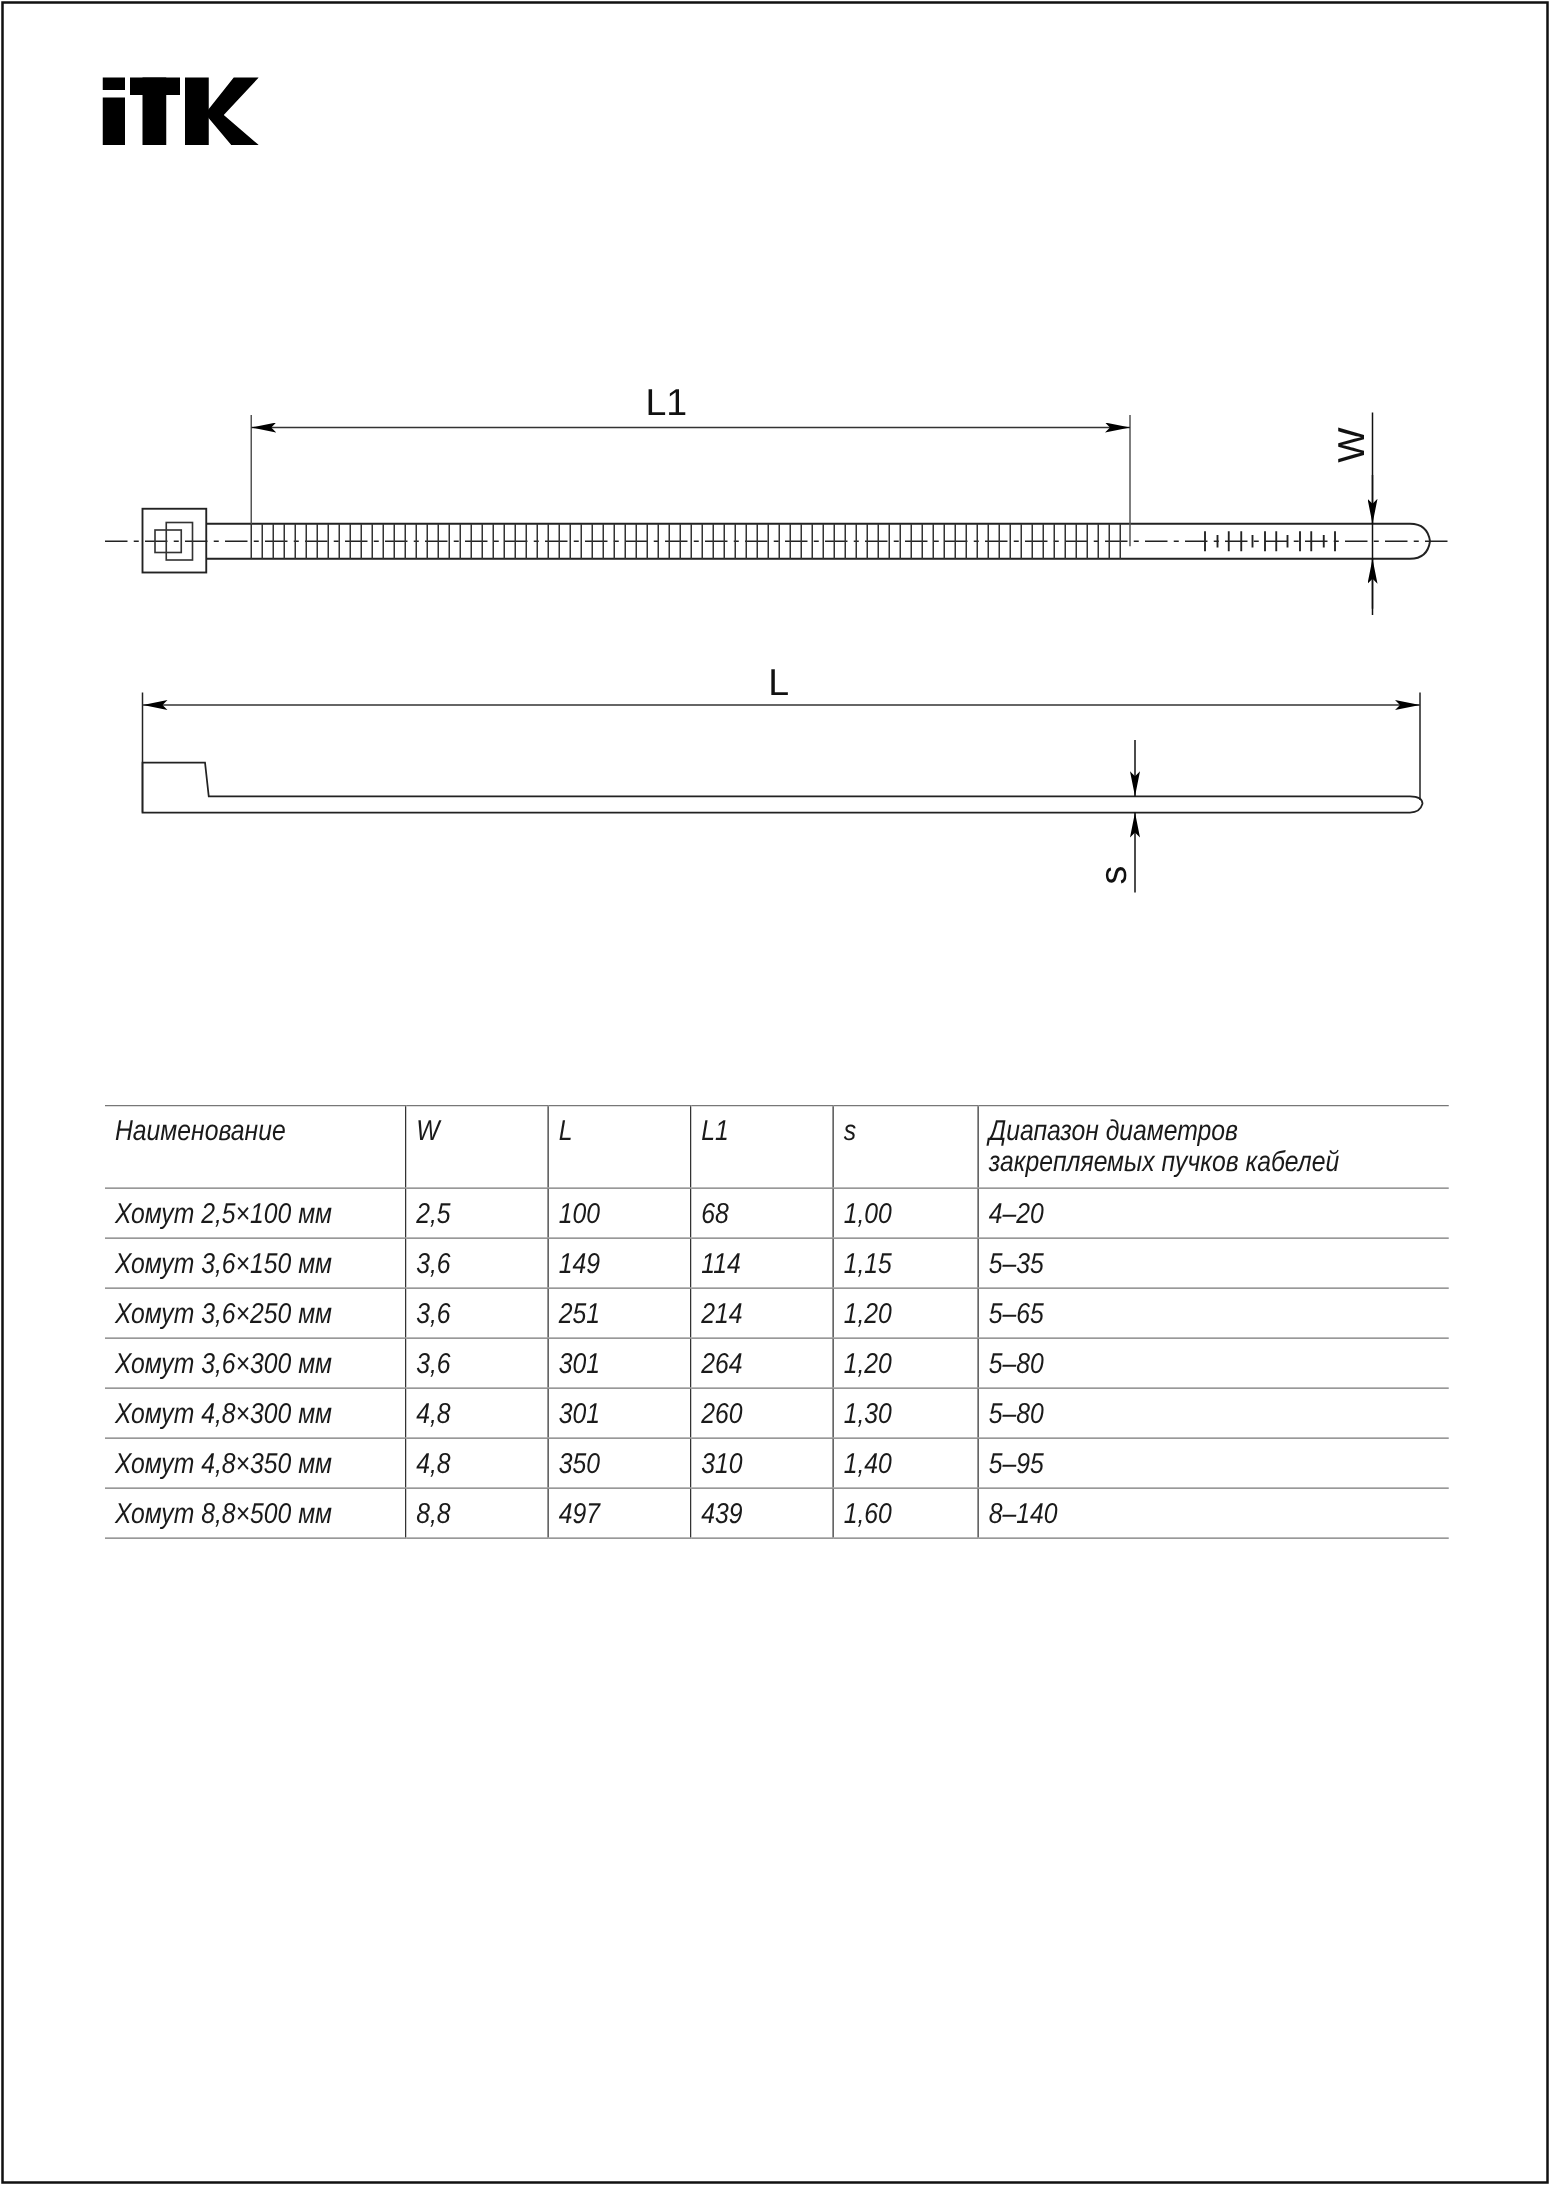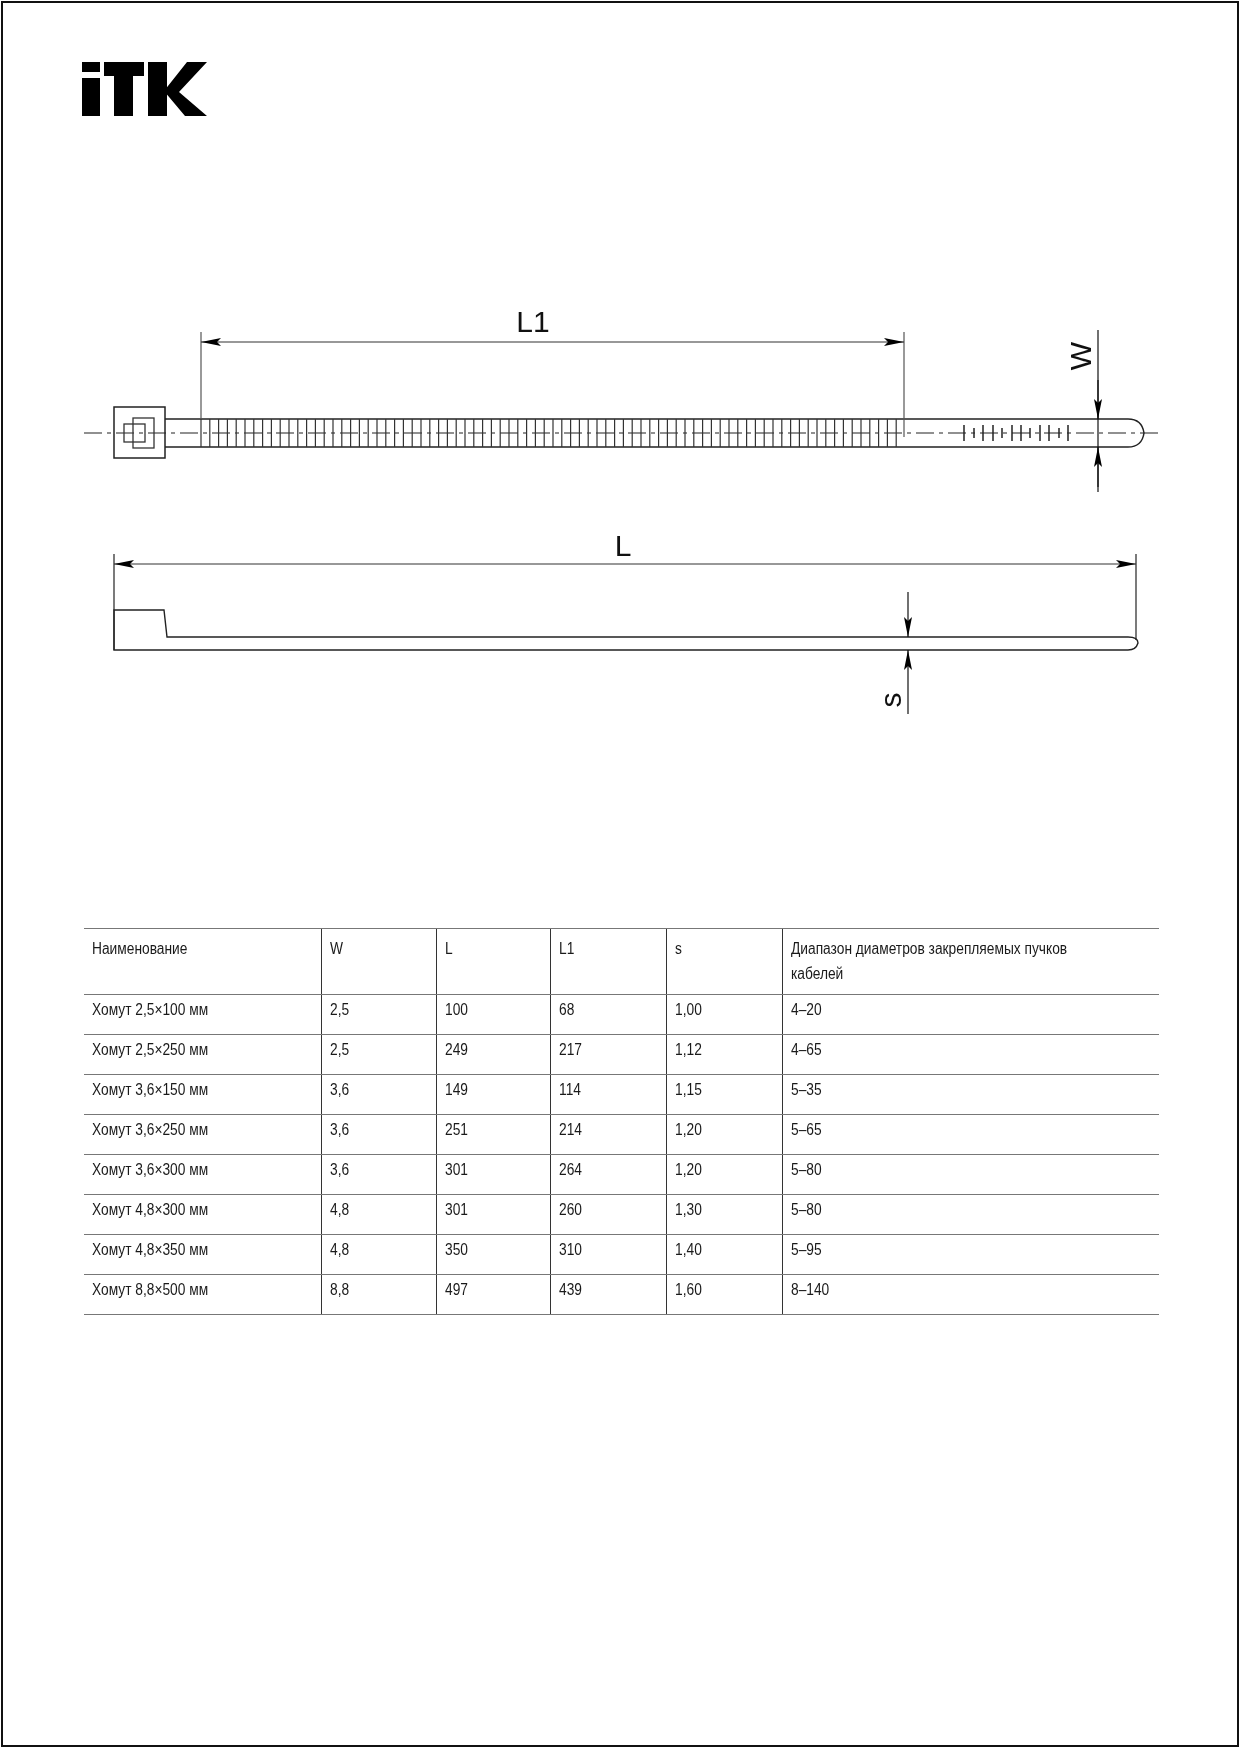--- a/index.html
+++ b/index.html
@@ -3,22 +3,22 @@
 <meta charset="utf-8">
 <style>
   html, body { margin:0; padding:0; background:#fff; }
   body { width:1244px; height:1752px; position:relative; overflow:hidden;
          font-family:"Liberation Sans", sans-serif; color:#1a1a1a; }
   .page-frame { position:absolute; left:1px; top:1px; width:1238px; height:1746px;
                 border:2px solid #111; box-sizing:border-box; }
   .logo { position:absolute; left:82px; top:58px; }
   .drawing { position:absolute; left:0; top:0; }
   .dim-label { font-family:"Liberation Sans", sans-serif; font-size:30px; fill:#111; }
-  table.spec { position:absolute; left:84px; top:928px; width:1075px; border-collapse:collapse;
-               font-family:"Liberation Sans", sans-serif; font-size:16px; color:#1a1a1a; }
+  table.spec { position:absolute; left:84px; top:884px; width:1075px; border-collapse:collapse;
+               font-family:"Liberation Sans", sans-serif; font-size:23px; color:#1a1a1a;font-style:italic; }
   table.spec th, table.spec td { text-align:left; font-weight:normal; padding:6px 8px 0 8px;
                vertical-align:top; border-bottom:1.5px solid #777; }
   table.spec tr.head th { border-top:1.5px solid #777; height:58px; padding-top:7px; line-height:25px; }
   table.spec td { height:33px; }
   table.spec th + th, table.spec td + td { border-left:1.5px solid #333; }
   .c-name{width:226px;} .c-w{width:102px;} .c-l{width:101px;} .c-l1{width:102px;} .c-s{width:103px;}
   .stretch { display:inline-block; transform:scaleX(0.86); transform-origin:left center; white-space:nowrap; }
 </style>
 </head>
 <body>
@@ -188,28 +188,20 @@
   <tbody id="tbody">
       <tr>
         <td><span class="stretch">Хомут 2,5×100 мм</span></td>
         <td><span class="stretch">2,5</span></td>
         <td><span class="stretch">100</span></td>
         <td><span class="stretch">68</span></td>
         <td><span class="stretch">1,00</span></td>
         <td><span class="stretch">4–20</span></td>
       </tr>
       <tr>
-        <td><span class="stretch">Хомут 2,5×250 мм</span></td>
-        <td><span class="stretch">2,5</span></td>
-        <td><span class="stretch">249</span></td>
-        <td><span class="stretch">217</span></td>
-        <td><span class="stretch">1,12</span></td>
-        <td><span class="stretch">4–65</span></td>
-      </tr>
-      <tr>
         <td><span class="stretch">Хомут 3,6×150 мм</span></td>
         <td><span class="stretch">3,6</span></td>
         <td><span class="stretch">149</span></td>
         <td><span class="stretch">114</span></td>
         <td><span class="stretch">1,15</span></td>
         <td><span class="stretch">5–35</span></td>
       </tr>
       <tr>
         <td><span class="stretch">Хомут 3,6×250 мм</span></td>
         <td><span class="stretch">3,6</span></td>

